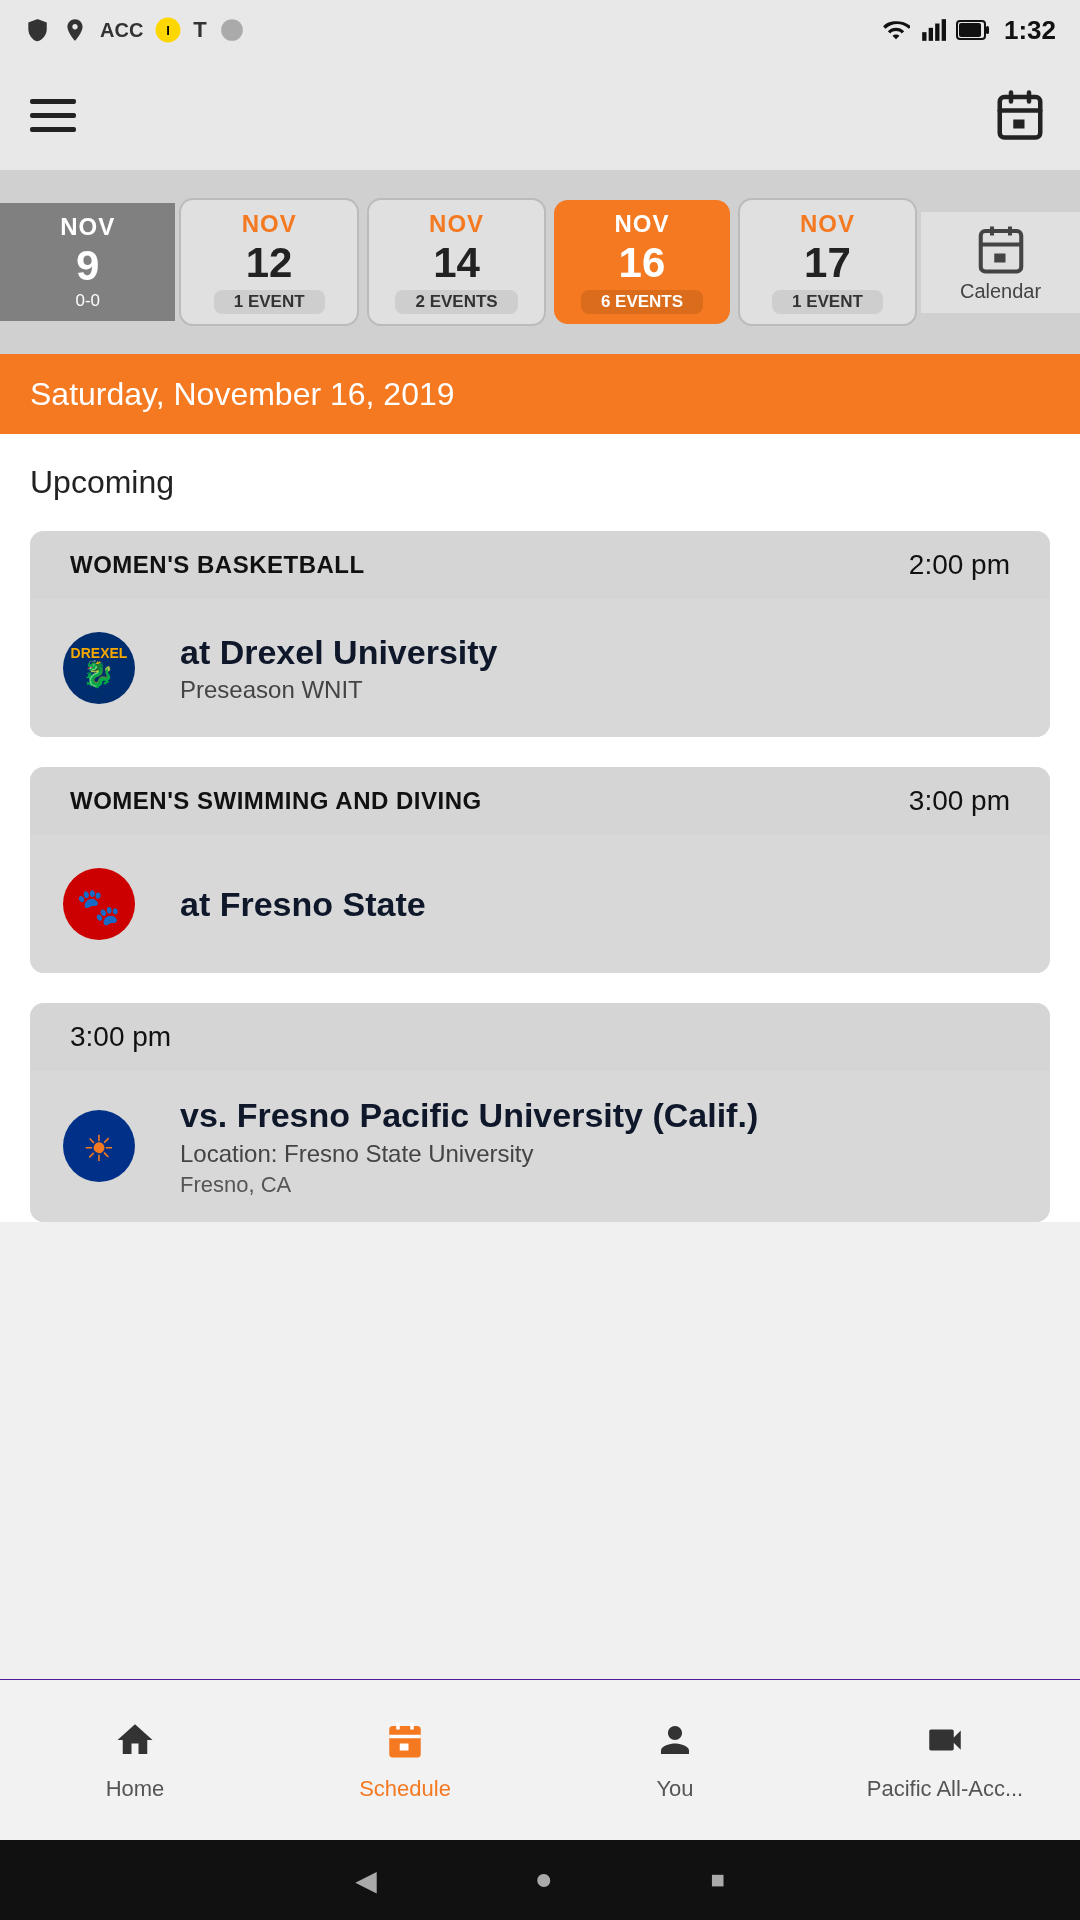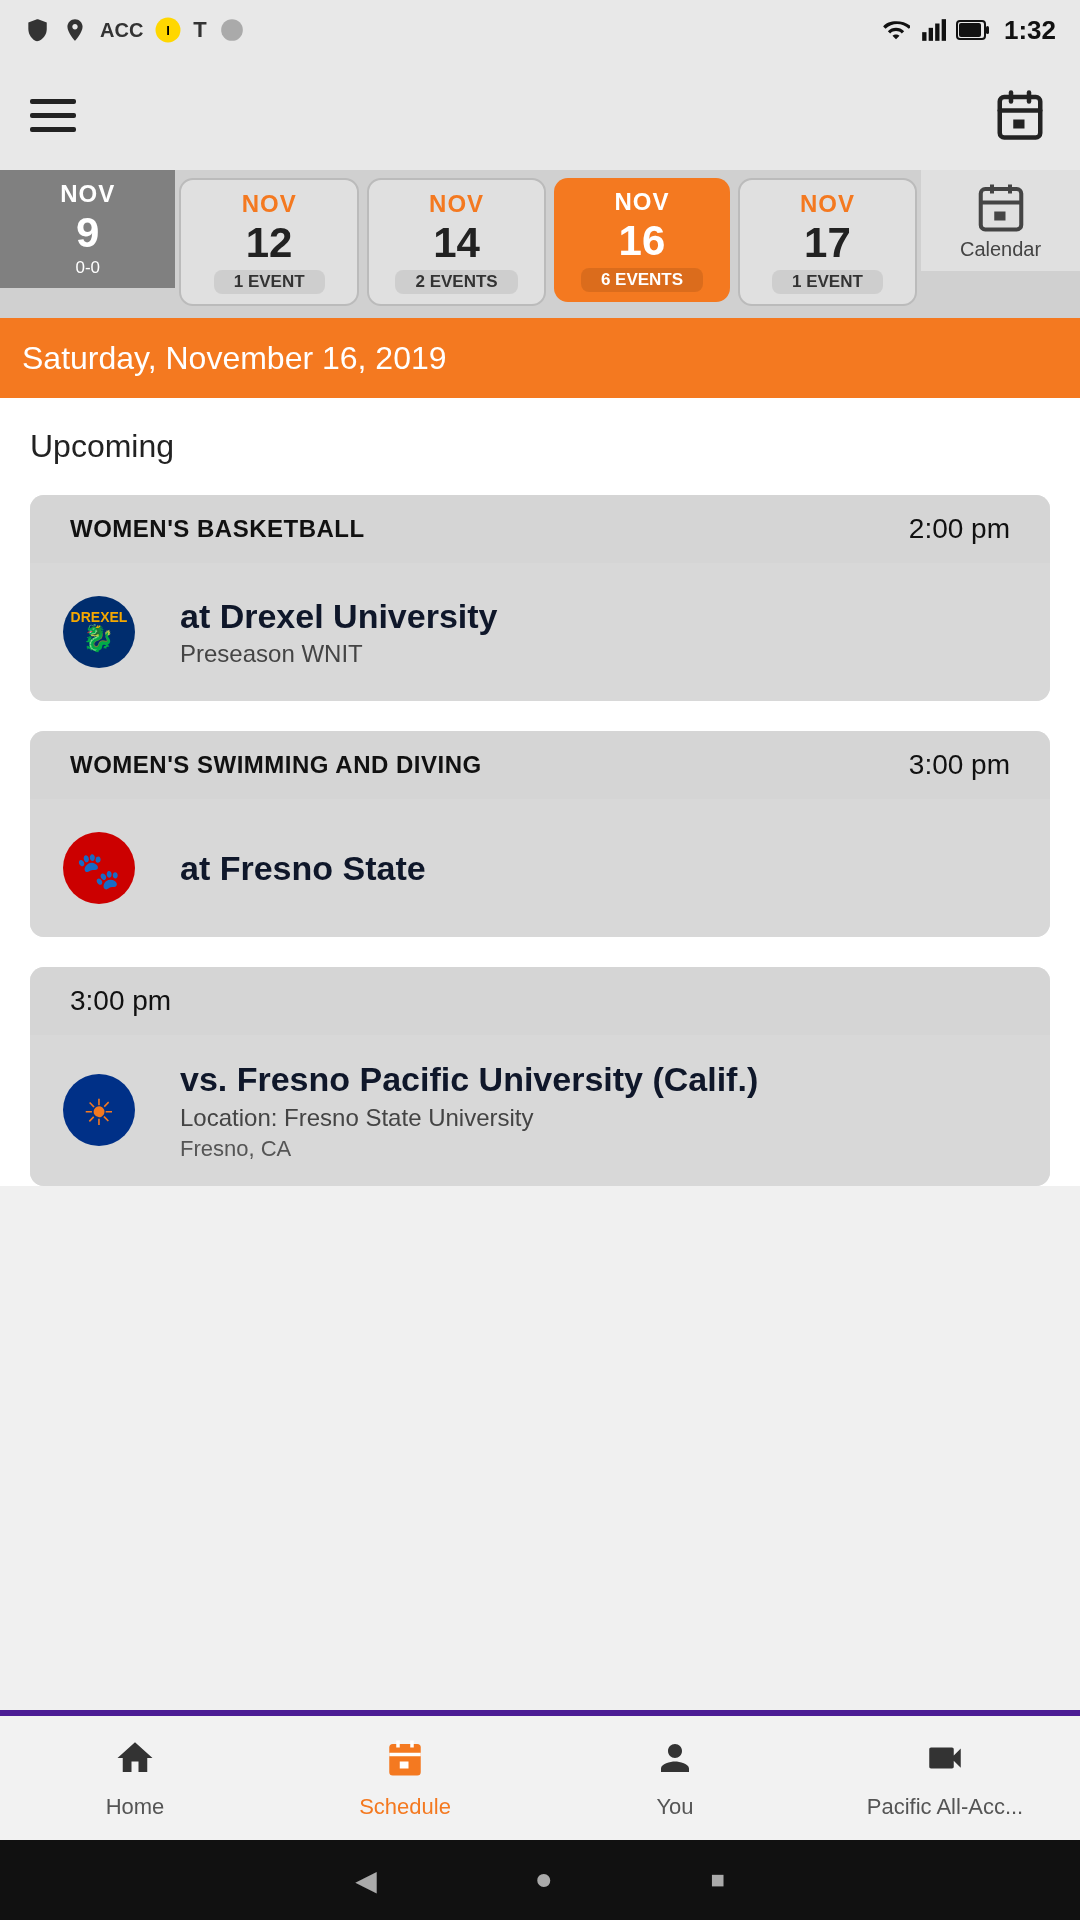--- a/index.html
+++ b/index.html
@@ -76,24 +76,24 @@
       cursor: pointer;
     }
     .calendar-header-icon svg {
       width: 54px;
       height: 54px;
     }
 
     
     .date-tabs {
       width: 100%;
-      height: 148px;
+      height: 184px;
       background: #d0d0d0;
       display: flex;
-      align-items: flex-start;
+      align-items: center;
       overflow: hidden;
     }
     .date-tab {
       flex: 1;
       display: flex;
       flex-direction: column;
       align-items: center;
       justify-content: center;
       cursor: pointer;
       padding: 10px 5px;
@@ -153,21 +153,21 @@
     .date-tab.active-orange .date-day,
     .date-tab.active-orange .date-events { color: #fff; }
 
     
     .date-banner {
       width: 100%;
       height: 80px;
       background: #f47920;
       display: flex;
       align-items: center;
-      padding: 0 22px;
+      padding: 0 30px;
     }
     .date-banner-text {
       color: #fff;
       font-size: 32px;
       font-weight: 400;
     }
 
     
     .main-content {
       background: #fff;
@@ -245,23 +245,23 @@
       color: #555;
       margin-top: 4px;
     }
 
     
     .bottom-nav {
       position: absolute;
       bottom: 80px;
       left: 0;
       width: 100%;
-      height: 130px;
+      height: 161px;
       background: #f2f2f2;
-      border-top: 6px solid #4c1d95;
+      border-top: 1px solid #4c1d95;
       display: flex;
       align-items: center;
     }
     .nav-item {
       flex: 1;
       display: flex;
       flex-direction: column;
       align-items: center;
       justify-content: center;
       gap: 8px;

